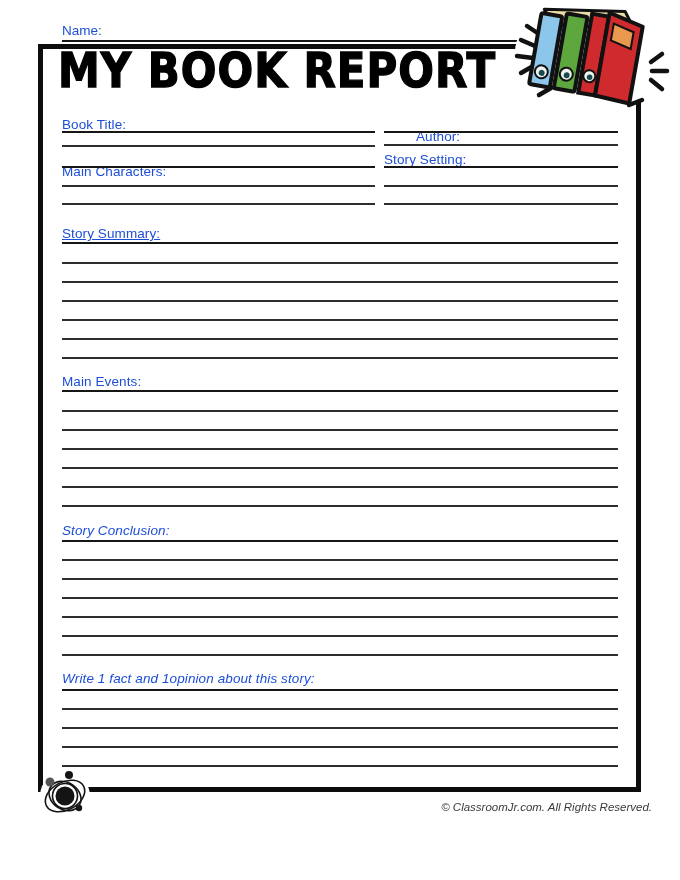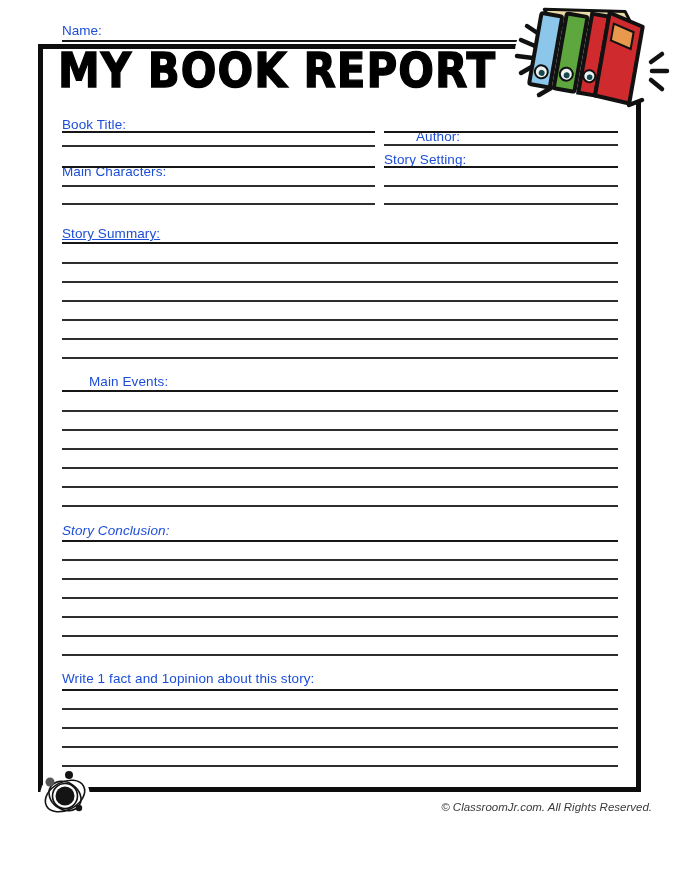--- a/index.html
+++ b/index.html
@@ -124,21 +124,21 @@
   <div class="underline z2" style="left:62px; top:242px; width:556px;"></div>
   <div class="lines" style="left:62px; top:262px; width:556px;">
     <div></div>
     <div></div>
     <div></div>
     <div></div>
     <div></div>
     <div></div>
   </div>
 
-  <span class="lbl" style="left:62px; top:374px;margin-left:27px;">Main Events:</span>
+  <span class="lbl" style="left:62px; top:374px;">Main Events:</span>
   <div class="underline z2" style="left:62px; top:390px; width:556px;"></div>
   <div class="lines" style="left:62px; top:410px; width:556px;">
     <div></div>
     <div></div>
     <div></div>
     <div></div>
     <div></div>
     <div></div>
   </div>
 
@@ -146,21 +146,21 @@
   <div class="underline z2" style="left:62px; top:540px; width:556px;"></div>
   <div class="lines" style="left:62px; top:559px; width:556px;">
     <div></div>
     <div></div>
     <div></div>
     <div></div>
     <div></div>
     <div></div>
   </div>
 
-  <span class="lbl" style="left:62px; top:671px;">Write 1 fact and 1opinion about this story:</span>
+  <span class="lbl" style="left:62px; top:671px;font-style:italic;">Write 1 fact and 1opinion about this story:</span>
   <div class="underline z2" style="left:62px; top:689px; width:556px;"></div>
   <div class="lines" style="left:62px; top:708px; width:556px;">
     <div></div>
     <div></div>
     <div></div>
     <div></div>
   </div>
 
   <svg class="orbit-logo" viewBox="0 0 60 60">
     <circle cx="29" cy="30" r="25" fill="#ffffff"></circle>

